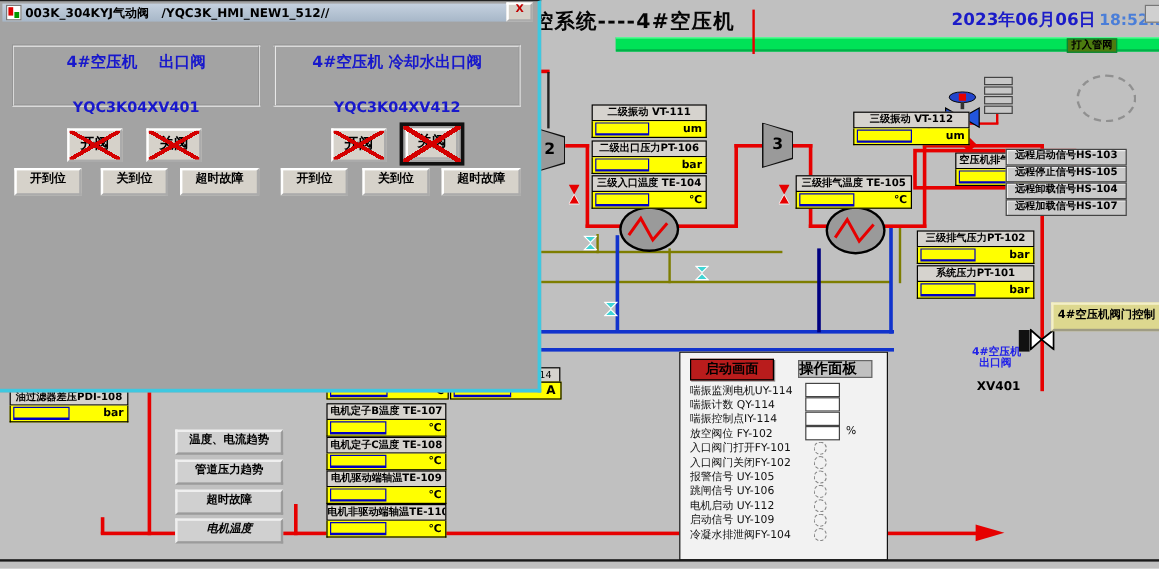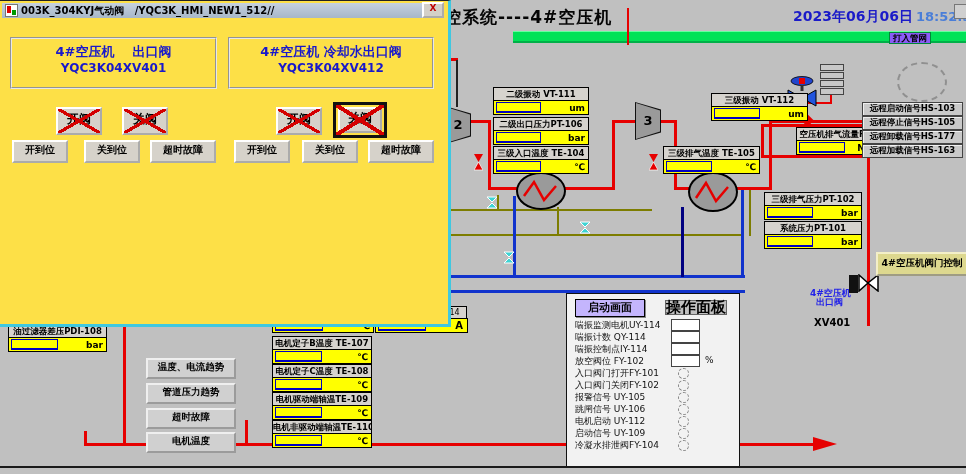--- a/index.html
+++ b/index.html
@@ -11,34 +11,34 @@
   .blue{background:#1133cc;}
   .navy{background:#000080;}
   .blk{background:#222;}
 
   
   .main-title{position:absolute;left:426px;top:6px;font-size:17px;font-weight:bold;color:#050505;letter-spacing:1px;white-space:nowrap;}
   .datetime{position:absolute;left:793px;top:6px;white-space:nowrap;}
   .date-txt{font-size:14px;font-weight:bold;color:#1b1bc8;}
   .time-txt{font-size:13px;font-weight:bold;color:#4a7ed8;margin-left:3px;}
   .green-bar{position:absolute;left:513px;top:31px;width:453px;height:12px;background:#00e257;box-shadow:inset 0 -2px #00b048, inset 0 1px #66ffa0;}
-  .pipe-label{position:absolute;left:889px;top:32px;height:10px;line-height:10px;padding:0 3px;background:#8b5cf6;border:1px solid #008838;font-size:8.5px;font-weight:bold;color:#000;}
+  .pipe-label{position:absolute;left:889px;top:32px;height:10px;line-height:10px;padding:0 3px;background:#4d7c0f;border:1px solid #008838;font-size:8.5px;font-weight:bold;color:#000;}
   .corner-box{position:absolute;left:954px;top:4px;width:11px;height:13px;background:#d0d0d0;border:1px solid #777;}
 
   
   .sensor{position:absolute;}
   .sensor .lab{background:#d6d3ce;border:1px solid #000;height:12px;line-height:12px;font-size:8.5px;font-weight:bold;text-align:center;white-space:nowrap;overflow:hidden;color:#000;}
   .sensor .val{background:#ffff00;border:1px solid #000;border-top:none;height:13px;display:flex;align-items:center;}
   .sensor .field{border:1px solid #0000c0;border-bottom:2px solid #0000c0;background:#ffff00;width:46%;height:8px;margin-left:2px;}
   .sensor .unit{margin-left:auto;padding-right:3px;font-size:9px;font-weight:bold;color:#000;white-space:nowrap;}
   .sensor.hot{outline:3px solid #e60000;padding-left:32px;}
   .val-only{position:absolute;background:#ffff00;border:1px solid #000;height:13px;display:flex;align-items:center;}
 
   
-  .rbtn{position:absolute;left:862px;width:99px;height:12px;background:#c9c9c9;border:1px solid #444;box-shadow:inset 1px 1px 0 #efefef;font-size:8.5px;font-weight:bold;line-height:11px;text-align:center;color:#000;white-space:nowrap;overflow:hidden;}
+  .rbtn{position:absolute;left:838px;width:99px;height:12px;background:#c9c9c9;border:1px solid #444;box-shadow:inset 1px 1px 0 #efefef;font-size:8.5px;font-weight:bold;line-height:11px;text-align:center;color:#000;white-space:nowrap;overflow:hidden;margin-top:22px;}
   .tbtn{position:absolute;left:146px;width:86px;height:17px;background:#d0d0d0;border:2px outset #efefef;font-size:9.5px;font-weight:bold;text-align:center;line-height:14px;color:#000;white-space:nowrap;}
   .vc-btn{position:absolute;left:876px;top:252px;width:88px;height:20px;background:#ddd88f;border:2px outset #f3efc8;font-size:9.5px;font-weight:bold;text-align:center;line-height:17px;color:#000;white-space:nowrap;}
 
   
   .stage{position:absolute;width:26px;height:38px;background:#111;clip-path:polygon(0 0,100% 20%,100% 80%,0 100%);}
   .stage .inner{position:absolute;left:1px;top:1px;width:24px;height:36px;background:#9a9a9a;clip-path:polygon(0 0,100% 21%,100% 79%,0 100%);}
   .stage .num{position:absolute;width:100%;text-align:center;top:11px;font-size:13px;font-weight:bold;color:#000;}
   .hx{position:absolute;background:#9a9a9a;border:2px solid #000;border-radius:50%;}
   .silencer{position:absolute;left:820px;top:64px;}
   .silencer div{width:22px;height:5px;background:#c8c8c8;border:1px solid #444;margin-bottom:1px;}
@@ -47,39 +47,39 @@
   .xv-rect{position:absolute;left:849px;top:275px;width:9px;height:18px;background:#111;}
   .xv-tag{position:absolute;left:814px;top:277px;font-size:10px;font-weight:bold;color:#000;margin-top:40px;}
   .xv-blue1{position:absolute;left:810px;top:287px;font-size:9px;font-weight:bold;color:#2222e8;white-space:nowrap;}
   .xv-blue2{position:absolute;left:816px;top:296px;font-size:9px;font-weight:bold;color:#2222e8;white-space:nowrap;}
   .orifice{position:absolute;left:803px;top:116px;width:9px;height:9px;background:#e60000;transform:rotate(45deg);}
   .arrowR{position:absolute;left:813px;top:437px;width:0;height:0;border-left:24px solid #e60000;border-top:7px solid transparent;border-bottom:7px solid transparent;}
   .frag-114{position:absolute;left:437px;top:306px;width:28px;height:11px;background:#d6d3ce;border:1px solid #000;font-size:8px;line-height:11px;text-align:center;color:#000;}
 
   
   .sig-panel{position:absolute;left:566px;top:293px;width:172px;height:172px;background:#f2f2f2;border:1px solid #111;}
-  .start-btn{position:absolute;left:8px;top:5px;width:68px;height:16px;background:#c4b5fd;border:1px solid #000;box-shadow:1px 1px 0 #888;font-size:11px;font-weight:bold;text-align:center;line-height:15px;color:#000;}
-  .op-btn{position:absolute;left:98px;top:6px;width:60px;height:13px;background:#c0c0c0;border:1px solid #666;font-size:15px;font-weight:bold;line-height:12px;color:#000;}
+  .start-btn{position:absolute;left:8px;top:5px;width:68px;height:16px;background:#b91c1c;border:1px solid #000;box-shadow:1px 1px 0 #888;font-size:11px;font-weight:bold;text-align:center;line-height:15px;color:#000;}
+  .op-btn{position:absolute;left:98px;top:6px;width:60px;height:13px;background:#c0c0c0;border:1px solid #666;font-size:12px;font-weight:bold;line-height:12px;color:#000;}
   .sig-rows{position:absolute;left:0;top:25px;width:100%;}
   .sig-row{position:relative;height:12px;font-size:9px;color:#111;padding-left:8px;white-space:nowrap;}
   .sig-box{position:absolute;left:104px;top:0;width:27px;height:10px;background:#fff;border:1px solid #444;}
   .sig-circle{position:absolute;left:111px;top:1px;width:9px;height:9px;border:1px dashed #888;border-radius:50%;}
   .sig-suffix{position:absolute;left:138px;top:0;font-size:9px;}
 
   
-  .popup{position:absolute;left:0;top:0;width:448px;height:323px;background:#fde047;border-top:1px solid #222;border-right:3px solid #3fc8e0;border-bottom:3px solid #3fc8e0;z-index:30;}
+  .popup{position:absolute;left:0;top:0;width:448px;height:323px;background:#a3a3a3;border-top:1px solid #222;border-right:3px solid #3fc8e0;border-bottom:3px solid #3fc8e0;z-index:30;}
   .ptitle{position:absolute;left:2px;top:2px;width:440px;height:15px;background:linear-gradient(#c5d1df,#a7b7c8);display:flex;align-items:center;}
   .ptitle-text{font-size:10px;font-weight:bold;color:#000;margin-left:3px;white-space:pre;overflow:hidden;}
   .picon{width:11px;height:11px;margin-left:3px;background:#fff;border:1px solid #777;position:relative;flex:none;}
   .picon i{position:absolute;left:1px;top:1px;width:4px;height:7px;background:#d00;}
   .picon b{position:absolute;right:1px;bottom:1px;width:4px;height:5px;background:#090;}
   .pclose{position:absolute;right:4px;top:1px;width:18px;height:12px;background:#d4d0c8;border:2px outset #fff;color:#c00000;font-size:9px;font-weight:bold;text-align:center;line-height:8px;}
   .gbox{position:absolute;height:48px;border:2px groove #e8e8e8;}
   .gb1{font-size:13px;font-weight:bold;color:#1818cc;text-align:center;margin-top:4px;white-space:pre;}
-  .gb2{font-size:12px;font-weight:bold;color:#1818cc;text-align:center;margin-top:0;white-space:pre;}
+  .gb2{font-size:12px;font-weight:bold;color:#1818cc;text-align:center;margin-top:21px;white-space:pre;}
   .vbtn{position:absolute;width:42px;height:24px;background:#d6d2ca;border:2px outset #fff;font-size:12px;font-weight:bold;color:#000;text-align:center;line-height:20px;}
   .vbtn::after{content:"";position:absolute;inset:0;background:
      linear-gradient(to top right,transparent 46%,#d40000 46%,#d40000 54%,transparent 54%),
      linear-gradient(to bottom right,transparent 46%,#d40000 46%,#d40000 54%,transparent 54%);}
   .vfocus{position:absolute;left:333px;top:101px;width:48px;height:30px;border:3px solid #111;display:flex;align-items:center;justify-content:center;}
   .vfocus .vbtn{position:static;width:40px;height:22px;line-height:18px;}
   .sbtn{position:absolute;top:139px;height:19px;background:#d6d2ca;border:2px outset #fff;font-size:10px;font-weight:bold;color:#000;text-align:center;line-height:15px;white-space:nowrap;}
 
   .bottom-line{position:absolute;left:0;top:466px;width:966px;height:2px;background:#1a1a1a;}
   .cv-glyph{position:absolute;}
@@ -307,34 +307,34 @@
     <span class="field" style="border:1px solid #0000c0;border-bottom:2px solid #0000c0;background:#ffff00;width:50%;height:8px;margin-left:2px;display:inline-block;"></span>
     <span style="margin-left:auto;padding-right:4px;font-size:10px;font-weight:bold;">A</span>
   </div>
 
   <div>
 
       <div class="rbtn" style="top: 102px;">远程启动信号HS-103</div>
 
       <div class="rbtn" style="top: 116px;">远程停止信号HS-105</div>
 
-      <div class="rbtn" style="top: 130px;">远程卸载信号HS-177</div>
-
-      <div class="rbtn" style="top: 144px;">远程加载信号HS-163</div>
+      <div class="rbtn" style="top: 130px;">远程卸载信号HS-104</div>
+
+      <div class="rbtn" style="top: 144px;">远程加载信号HS-107</div>
     </div>
 
   <div>
 
       <div class="tbtn" style="top: 358px;">温度、电流趋势</div>
 
       <div class="tbtn" style="top: 383px;">管道压力趋势</div>
 
       <div class="tbtn" style="top: 408px;">超时故障</div>
 
-      <div class="tbtn" style="top: 432px;">电机温度</div>
+      <div class="tbtn" style="top: 432px; font-style: italic;">电机温度</div>
     </div>
 
   <div class="sig-panel">
     <div class="start-btn">启动画面</div>
     <div class="op-btn">操作面板</div>
     <div class="sig-rows">
 
         <div class="sig-row">
           <span>喘振监测电机UY-114</span>
           <span class="sig-box"></span>

